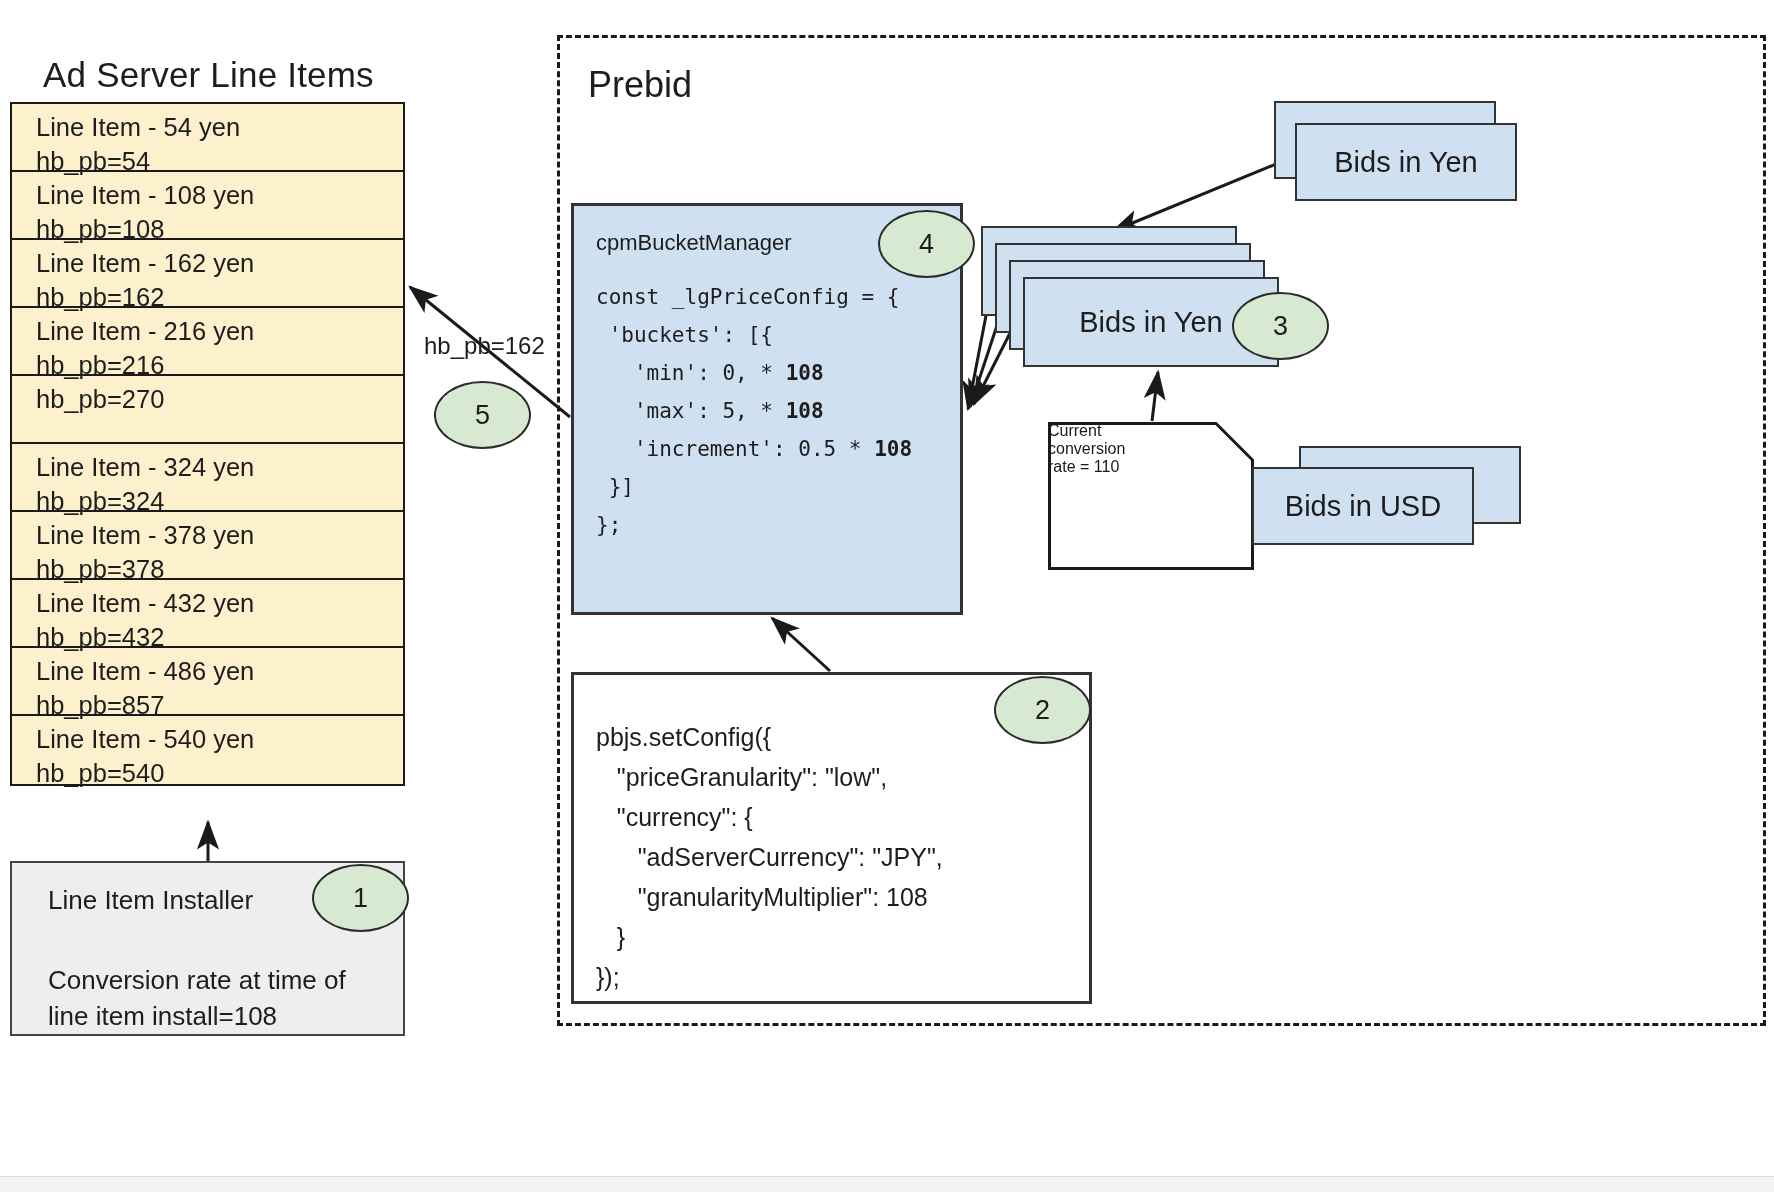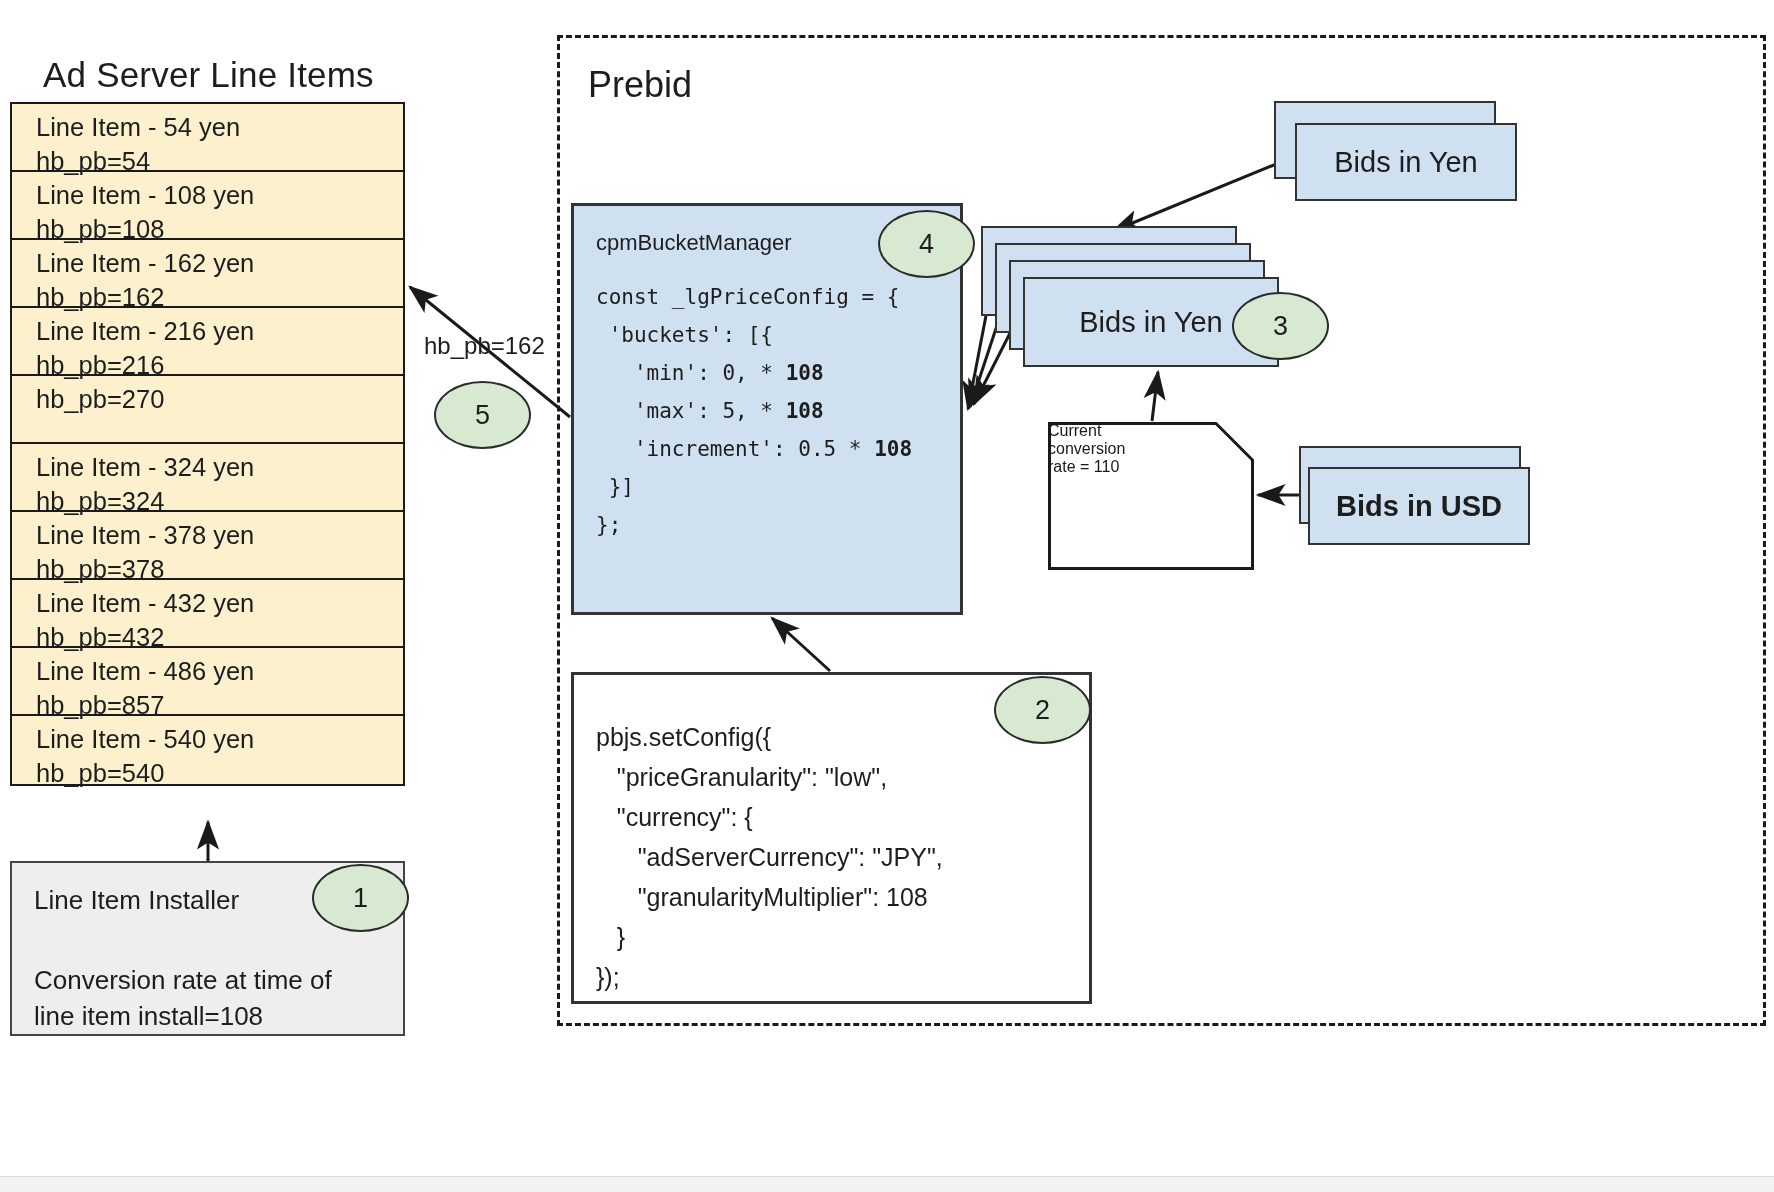--- a/index.html
+++ b/index.html
@@ -16,21 +16,21 @@
   
   #ad-server-title{left:43px;top:55px;font-size:35px;letter-spacing:.2px;color:#1d1d1d;}
 
   #line-items{left:10px;top:102px;width:395px;border:2px solid #1a1a1a;}
   .line-item{border-bottom:2px solid #1a1a1a;background:#fdf0cd;
              padding:6px 0 8px 24px;box-sizing:border-box;height:68px;}
   .line-item:last-child{border-bottom:none;}
   .line-item div{font-size:25.5px;line-height:34px;color:#1d1d1d;white-space:nowrap;}
 
   #installer-box{left:10px;top:861px;width:395px;height:175px;
-                 background:#eeeeee;border:2px solid #444;padding:22px 0 0 22px;}
+                 background:#eeeeee;border:2px solid #444;padding:22px 0 0 36px;}
   #installer-box .li-title{font-size:26px;color:#1d1d1d;}
   #installer-box .li-note{margin-top:46px;font-size:26px;line-height:36px;color:#1d1d1d;}
 
   
   #prebid-box{left:557px;top:35px;width:1209px;height:991px;
               border:3px dashed #1a1a1a;}
   #prebid-title{left:588px;top:64px;font-size:36px;color:#1d1d1d;}
 
   
   #cpm-box{left:571px;top:203px;width:392px;height:412px;
@@ -57,22 +57,22 @@
 
   
   #yen-s1{left:981px;top:226px;width:256px;height:90px;}
   #yen-s2{left:995px;top:243px;width:256px;height:90px;}
   #yen-s3{left:1009px;top:260px;width:256px;height:90px;}
   #yen-s4{left:1023px;top:277px;width:256px;height:90px;
           display:flex;align-items:center;justify-content:center;}
 
   
   #usd-back{left:1299px;top:446px;width:222px;height:78px;}
-  #usd-front{left:1308px;top:467px;width:222px;height:78px;
-             display:flex;align-items:center;justify-content:center;font-weight:bold;}
+  #usd-front{left:1252px;top:467px;width:222px;height:78px;
+             display:flex;align-items:center;justify-content:center;}
 
   
   #conv-note{left:1048px;top:422px;width:206px;height:148px;}
 
   
   .step{position:absolute;border:2.5px solid #2b2b2b;background:#d8e9d2;
         border-radius:50%;display:flex;align-items:center;justify-content:center;
         font-size:27px;color:#1d1d1d;}
   #step1{left:312px;top:864px;width:93px;height:64px;}
   #step2{left:994px;top:676px;width:93px;height:64px;}

